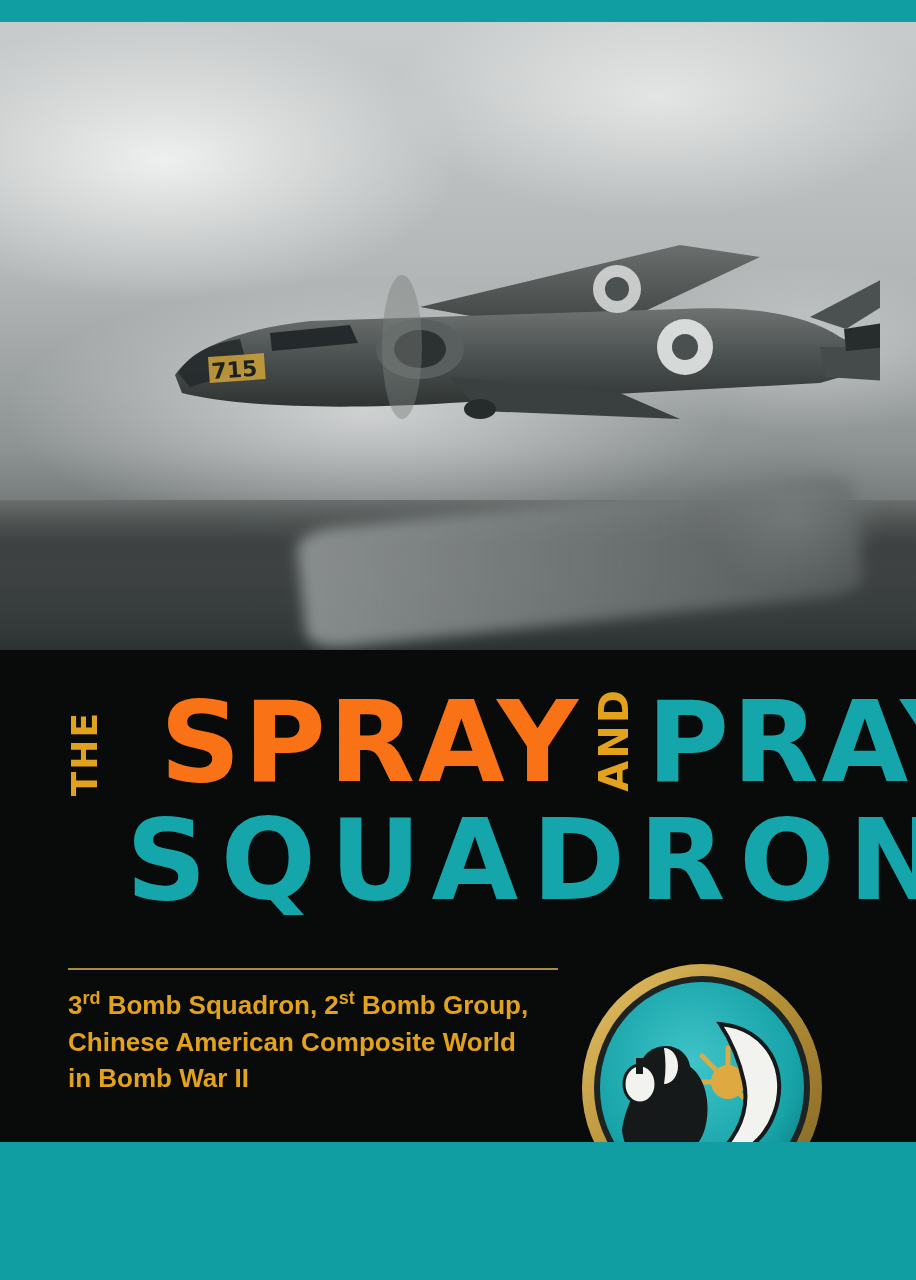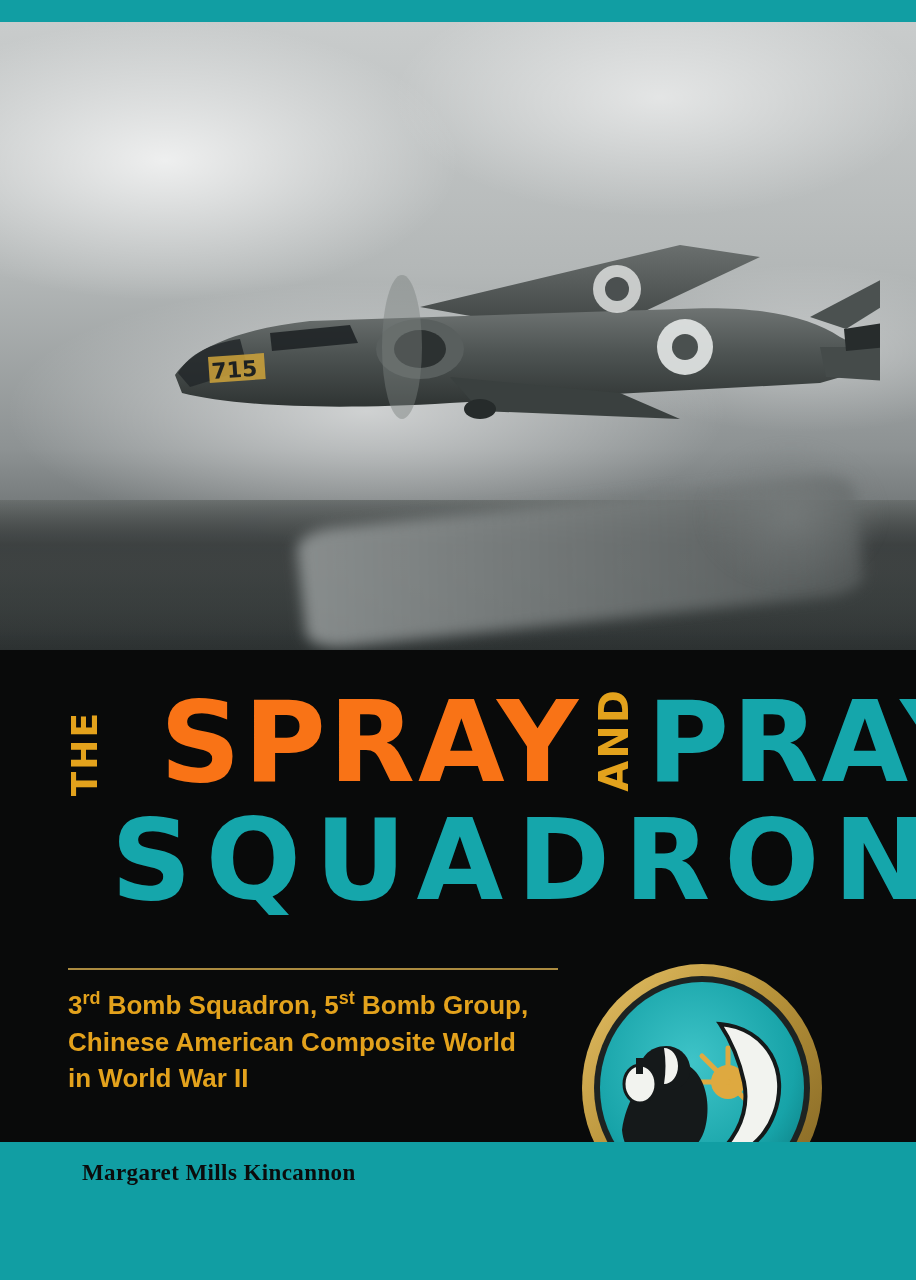--- a/index.html
+++ b/index.html
@@ -135,21 +135,21 @@
   .pray {
     color: #15a6ab;
     font-size: 112px;
     letter-spacing: 3px;
   }
   .line2 {
     color: #15a6ab;
     font-size: 112px;
     letter-spacing: 14px;
     margin-top: 6px;
-    margin-left: 47px;
+    margin-left: 62px;
   }
   .rule {
     position: absolute;
     left: 68px;
     top: 318px;
     width: 490px;
     height: 2px;
     background: #c8a24a;
     opacity: .85;
   }
@@ -264,23 +264,23 @@
         <span class="stencil spray">SPRAY</span>
         <span class="and">AND</span>
         <span class="stencil pray">PRAY</span>
       </div>
       <div class="stencil line2">SQUADRON</div>
     </div>
 
     <div class="rule"></div>
 
     <div class="subtitle">
-      <span>3</span><sup>rd</sup><span> Bomb Squadron, 5</span><sup>st</sup><span> Bomb Group,</span><br>
+      <span>3</span><sup>rd</sup><span> Bomb Squadron, 2</span><sup>st</sup><span> Bomb Group,</span><br>
       <span>Chinese American Composite World</span><br>
-      <span>in World War II</span>
+      <span>in Bomb War II</span>
     </div>
   </div>
 
   <div class="patch">
     <svg viewBox="0 0 248 252" xmlns="http://www.w3.org/2000/svg">
       <defs>
         <radialGradient id="patchfield" cx="45%" cy="38%" r="72%">
           <stop offset="0%" stop-color="#3fc4c8"></stop>
           <stop offset="70%" stop-color="#17a3a8"></stop>
           <stop offset="100%" stop-color="#0c7c81"></stop>
@@ -323,14 +323,13 @@
       <rect x="58" y="96" width="7" height="16" fill="#15191a"></rect>
 
       <path d="M70 194 L72 212 L92 212 L88 194 Z" fill="#15191a"></path>
       <path d="M108 188 L114 208 L134 206 L126 186 Z" fill="#15191a"></path>
 
       <ellipse cx="110" cy="214" rx="66" ry="9" fill="#0a5e62" opacity=".5"></ellipse>
     </svg>
   </div>
 
   <div class="authorband"></div>
-  <div class="author">Margaret Mills Kincannon</div>
 </div>
 
 </body></html>

